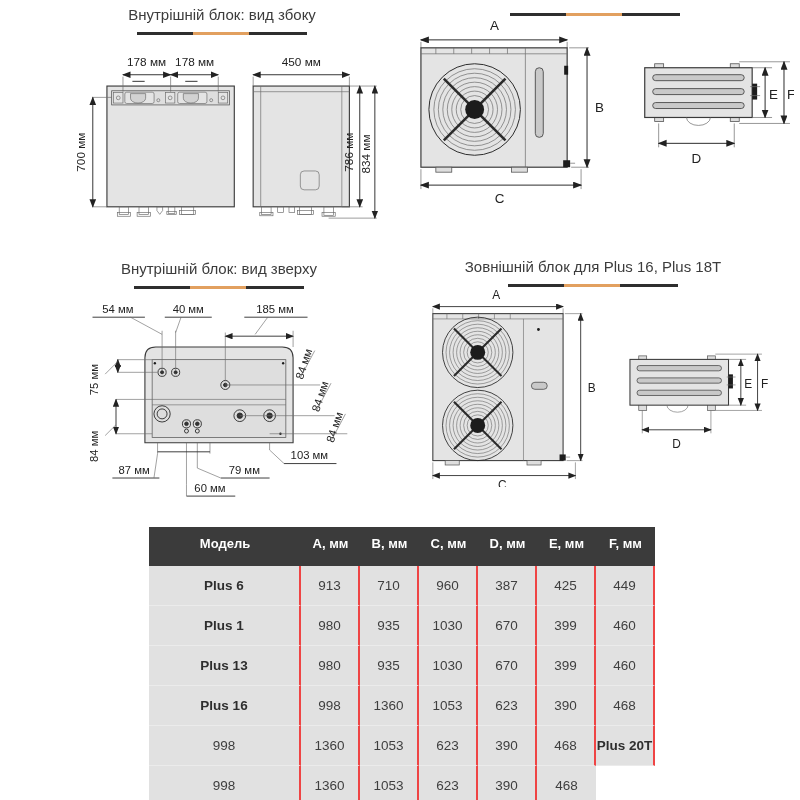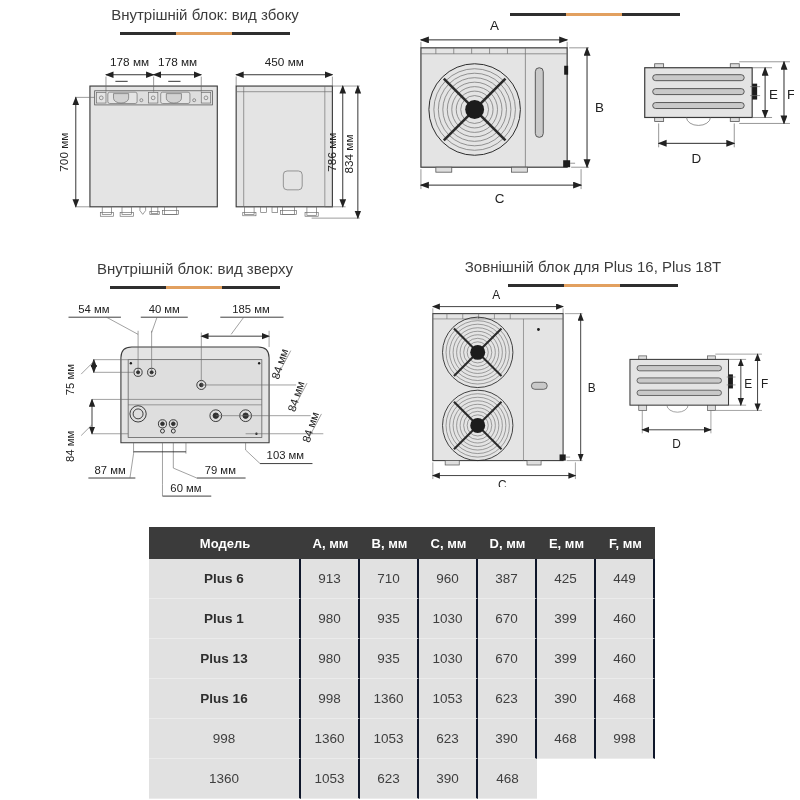--- a/index.html
+++ b/index.html
@@ -20,32 +20,32 @@
   .thin { stroke:#6a6a6a; stroke-width:0.7; fill:none; }
   .body { fill:#e4e4e4; stroke:#3a3a3a; stroke-width:1.2; }
   .panel { fill:#dedede; stroke:#555; stroke-width:0.8; }
   .slot { fill:#c9c9c9; stroke:#4a4a4a; stroke-width:0.9; }
   .dark { fill:#1c1c1c; }
 
   
   .dim-table { position:absolute; left:149px; top:527px; width:506px;
     display:grid; grid-template-columns:152px repeat(6,1fr); }
   .th { background:#3b3b3b; color:#ffffff; font-size:13px; font-weight:bold;
-    padding:9px 0 8px 0; text-align:center; }
+    padding:9px 0 15px 0; text-align:center; }
   .td { background:#e1e1e1; font-size:13.5px; color:#3f3f3f; text-align:center;
-    padding:12px 0; border-right:2px solid #0f172a; border-bottom:1px solid #ebebeb; }
+    padding:12px 0; border-right:2px solid #ef4444; border-bottom:1px solid #ebebeb; }
   .td:last-child { border-right:none; }
   .td.model { font-weight:bold; color:#2e2e2e; }
 </style>
 </head>
 <body>
 
 <div class="canvas">
 
-  <div class="section" style="left:35px; top:6px; width:340px;">
+  <div class="section" style="left:52px; top:6px; width:340px;">
     <div class="sec-title">Внутрішній блок: вид збоку</div>
     <div class="underline"></div>
 
     <svg class="diagram" width="335" height="200" viewBox="0 0 335 212">
       <defs>
         <marker id="ar1" markerWidth="9" markerHeight="8" refX="8" refY="3.5" orient="auto-start-reverse">
           <path d="M0,0 L9,3.5 L0,7 z" fill="#222"></path>
         </marker>
       </defs>
 
@@ -238,21 +238,21 @@
 
       <g>
         <line class="thin" x1="264" y1="106" x2="264" y2="130"></line>
         <line class="thin" x1="340" y1="106" x2="340" y2="130"></line>
         <line class="ln" x1="264" y1="126" x2="340" y2="126" marker-start="url(#ar2)" marker-end="url(#ar2)"></line>
         <text class="biglbl" x="302" y="146" text-anchor="middle">D</text>
       </g>
     </svg>
   </div>
 
-  <div class="section" style="left:25px; top:260px; width:340px;">
+  <div class="section" style="left:49px; top:260px; width:340px;">
     <div class="sec-title">Внутрішній блок: вид зверху</div>
     <div class="underline"></div>
 
     <svg class="diagram" width="320" height="206" viewBox="0 0 320 228">
 
       <g>
         <path class="body" d="M78,74 Q78,62 90,62 L230,62 Q242,62 242,74 L242,168 L78,168 Z"></path>
         <rect class="panel" x="86" y="76" width="148" height="86" fill="#e0e0e0"></rect>
         <line class="thin" x1="86" y1="120" x2="234" y2="120"></line>
         <line class="thin" x1="86" y1="126" x2="234" y2="126"></line>
@@ -523,20 +523,21 @@
     <div class="td">390</div>
     <div class="td">468</div>
 
     <div class="td">998</div>
     <div class="td">1360</div>
     <div class="td">1053</div>
     <div class="td">623</div>
     <div class="td">390</div>
     <div class="td">468</div>
 
+    <div class="td model">Plus 20T</div>
     <div class="td">998</div>
     <div class="td">1360</div>
     <div class="td">1053</div>
     <div class="td">623</div>
     <div class="td">390</div>
     <div class="td">468</div>
   </div>
 
 </div>
 

